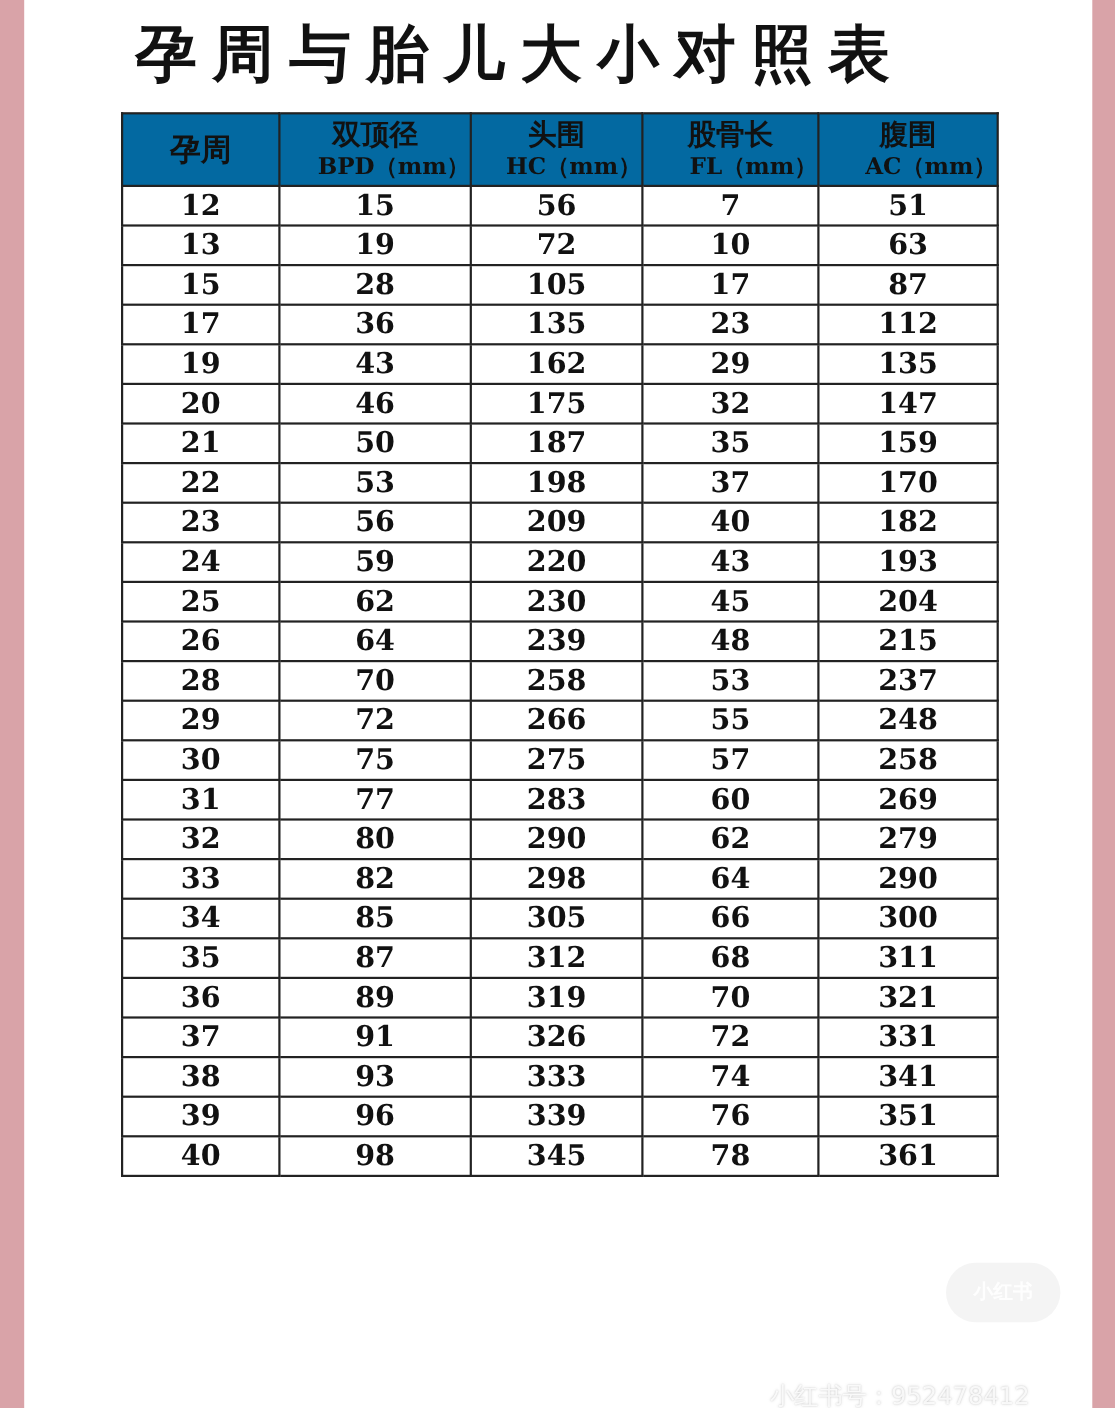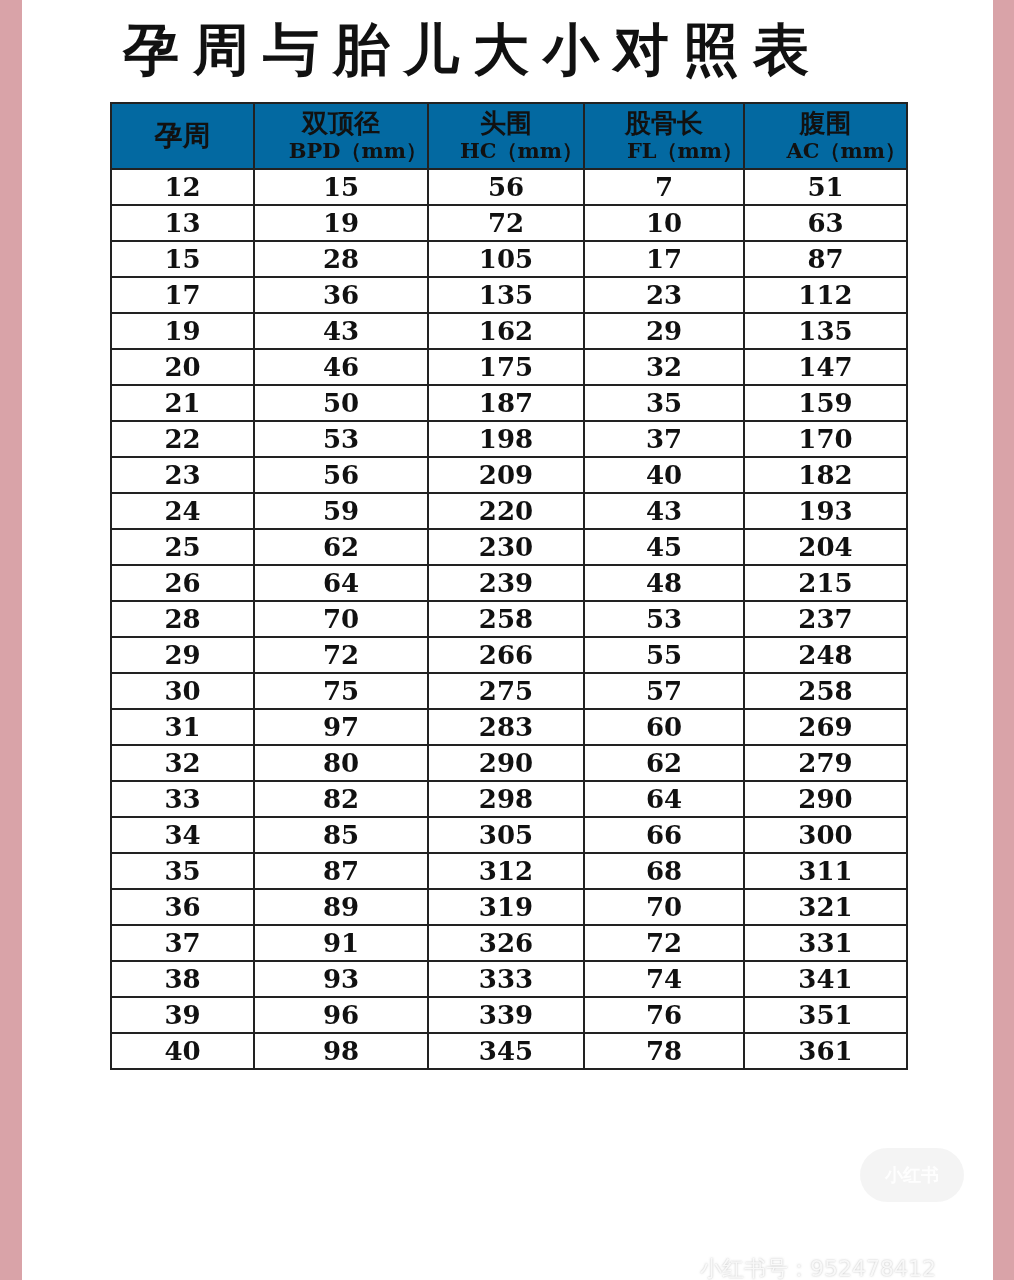--- a/index.html
+++ b/index.html
@@ -188,21 +188,21 @@
       </tr>
       <tr>
         <td>30</td>
         <td>75</td>
         <td>275</td>
         <td>57</td>
         <td>258</td>
       </tr>
       <tr>
         <td>31</td>
-        <td>97</td>
+        <td>77</td>
         <td>283</td>
         <td>60</td>
         <td>269</td>
       </tr>
       <tr>
         <td>32</td>
         <td>80</td>
         <td>290</td>
         <td>62</td>
         <td>279</td>

